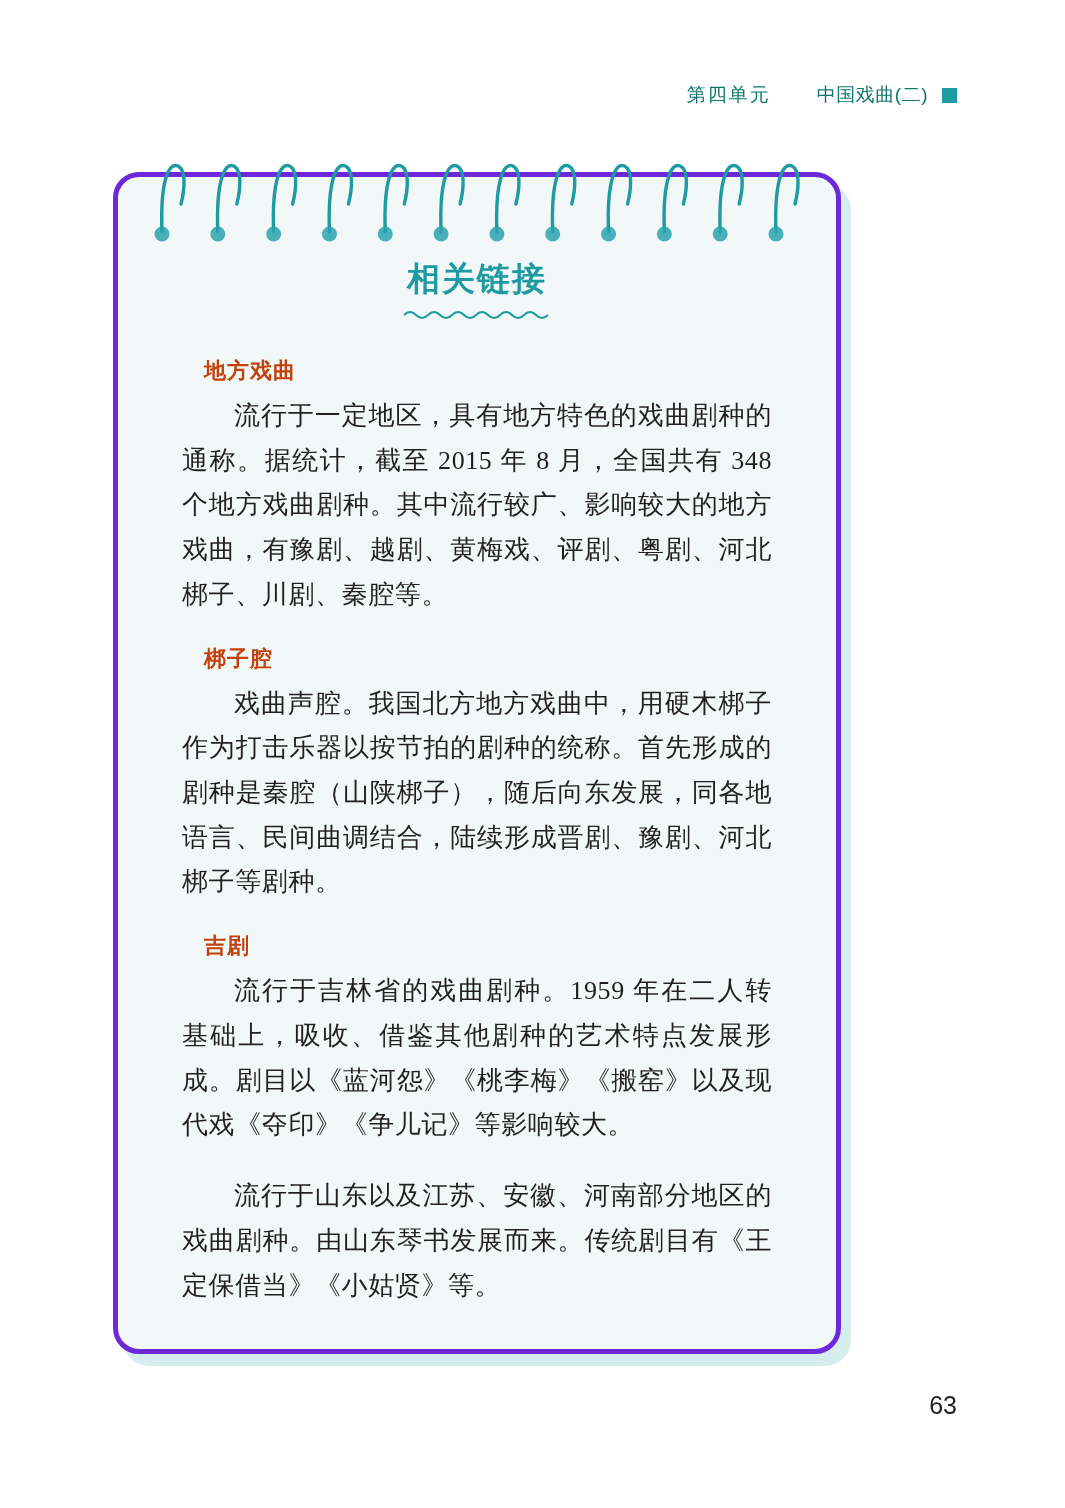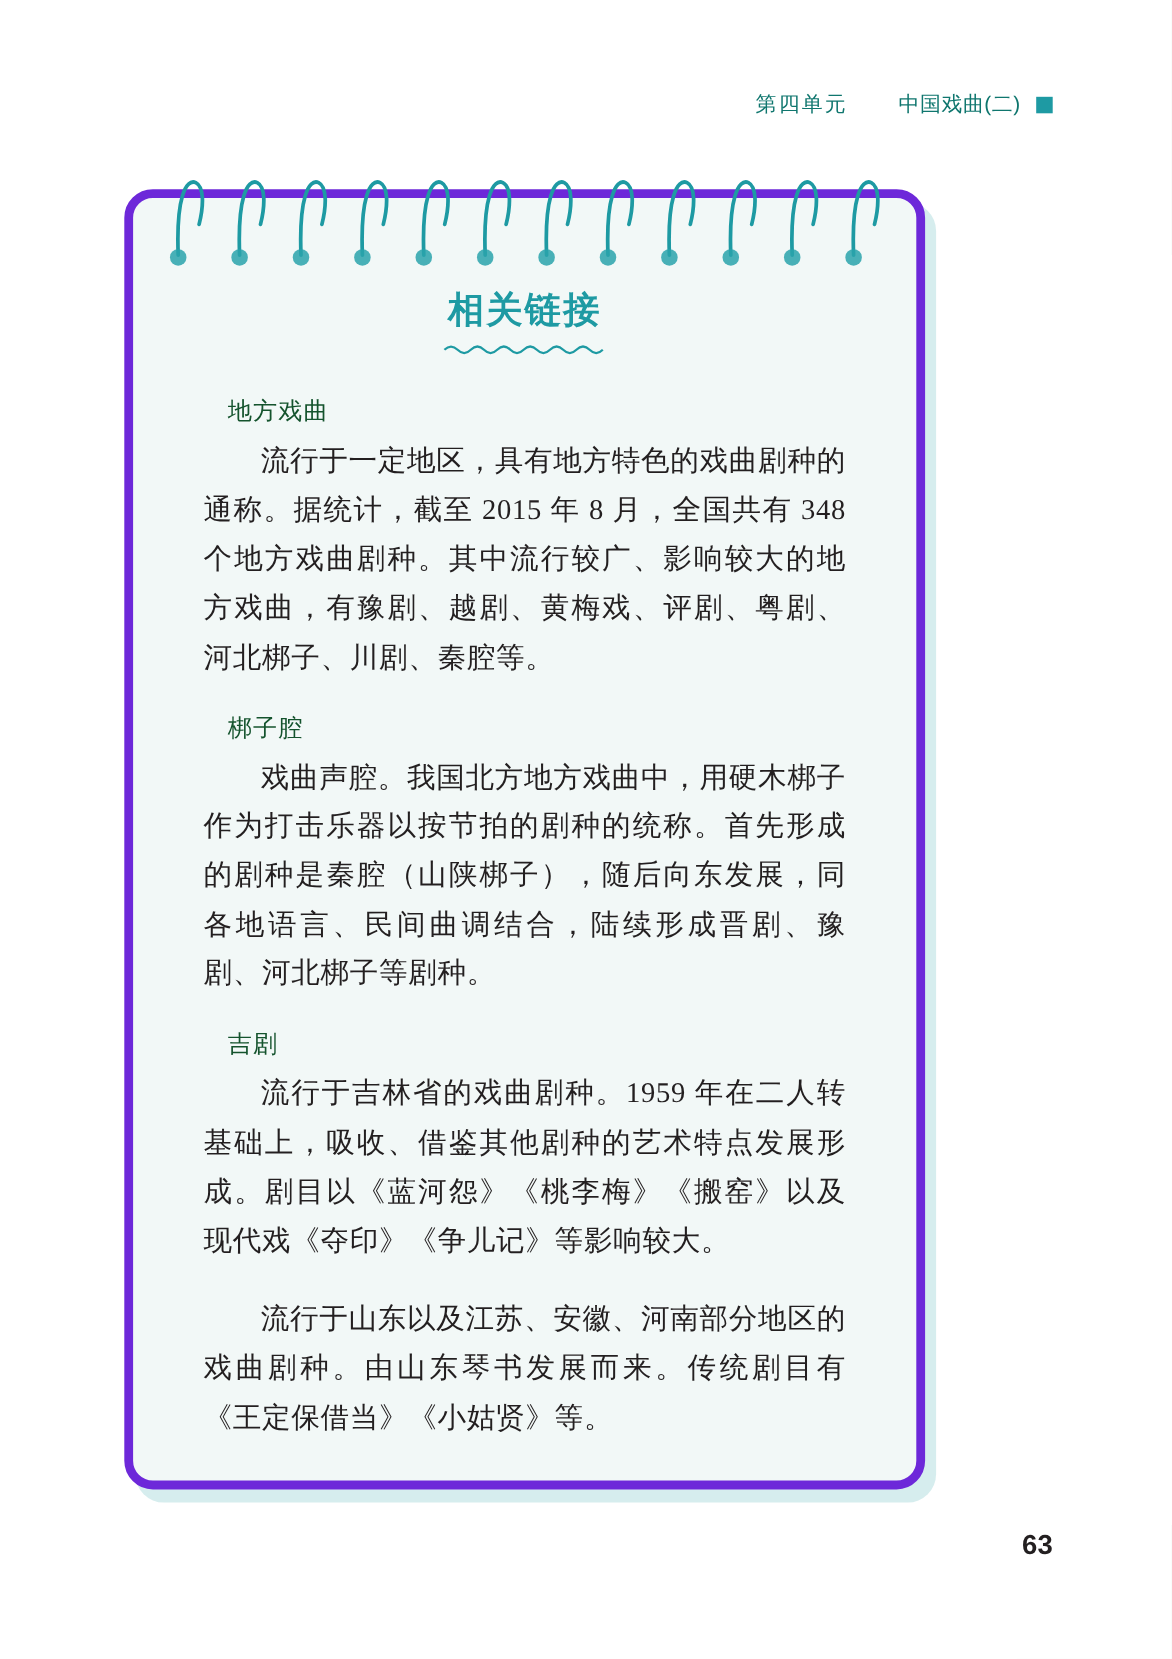--- a/index.html
+++ b/index.html
@@ -37,21 +37,21 @@
     display: inline-block;
   }
 
   
   .notebook {
     position: absolute;
     left: 113px;
     top: 172px;
     width: 728px;
     height: 1182px;
-    border: 8px solid #6d28d9;
+    border: 5px solid #6d28d9;
     border-radius: 26px;
     background: #f2f8f7;
     box-sizing: border-box;
     box-shadow: 10px 12px 0 0 rgba(30,154,163,0.18);
   }
   .notebook-inner {
     position: absolute;
     left: 18px;
     top: 18px;
     right: 18px;
@@ -92,22 +92,22 @@
   
   .content {
     padding: 0 46px;
     margin-top: 36px;
   }
   .section { margin-bottom: 26px; }
   .section:last-child { margin-bottom: 0; }
   .sec-heading {
     font-family: "Liberation Sans", sans-serif;
     font-size: 22px;
-    font-weight: normal;
-    color: #14532d;
+    font-weight: bold;
+    color: #c2410c;
     margin: 0 0 8px 22px;
     letter-spacing: 1px;
   }
   .sec-body {
     font-family: "Liberation Serif", serif;
     font-size: 26px;
     line-height: 1.72;
     color: #231f20;
     text-align: justify;
     text-justify: inter-ideograph;
@@ -116,21 +116,21 @@
     letter-spacing: 0.6px;
   }
 
   
   .page-number {
     position: absolute;
     right: 108px;
     bottom: 88px;
     font-family: "Liberation Sans", sans-serif;
     font-size: 25px;
-    font-weight: bold;
+    font-weight: normal;
     color: #231f20;
   }
 </style>
 </head>
 <body>
 
 <div class="running-head">
   <span class="unit">第四单元</span>
   <span class="sep"></span>
   <span class="topic">中国戏曲(二)</span>

